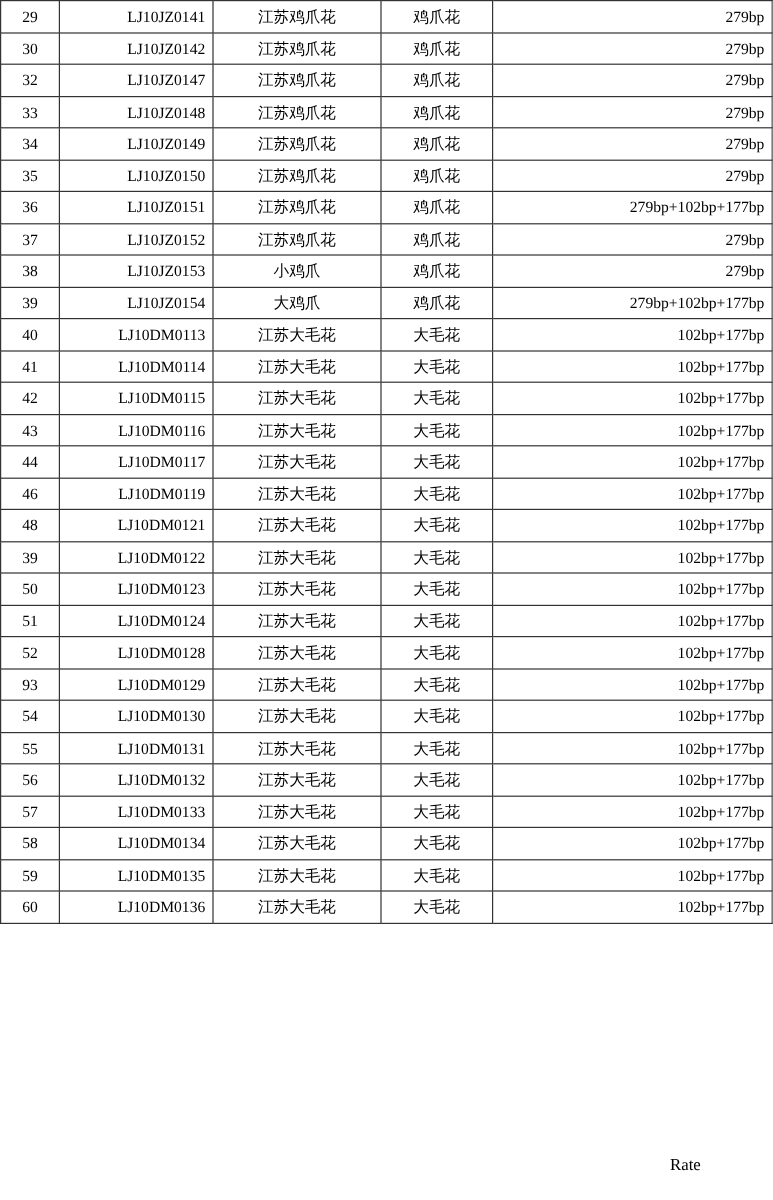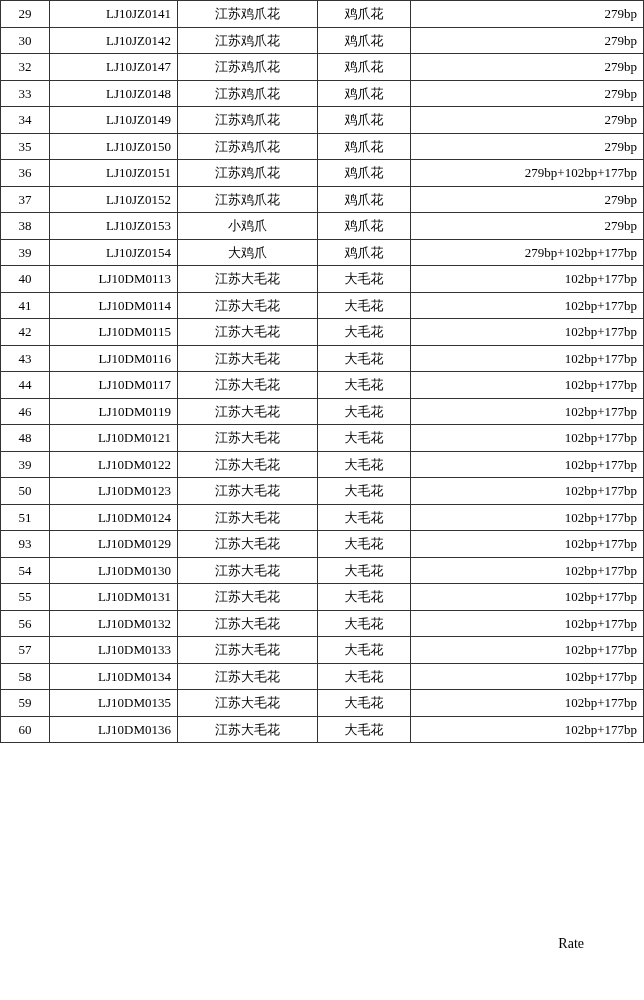--- a/index.html
+++ b/index.html
@@ -188,20 +188,27 @@
         <td>102bp+177bp</td>
       </tr>
       <tr>
         <td>51</td>
         <td>LJ10DM0124</td>
         <td>江苏大毛花</td>
         <td>大毛花</td>
         <td>102bp+177bp</td>
       </tr>
       <tr>
+        <td>52</td>
+        <td>LJ10DM0128</td>
+        <td>江苏大毛花</td>
+        <td>大毛花</td>
+        <td>102bp+177bp</td>
+      </tr>
+      <tr>
         <td>93</td>
         <td>LJ10DM0129</td>
         <td>江苏大毛花</td>
         <td>大毛花</td>
         <td>102bp+177bp</td>
       </tr>
       <tr>
         <td>54</td>
         <td>LJ10DM0130</td>
         <td>江苏大毛花</td>
@@ -246,13 +253,13 @@
       <tr>
         <td>60</td>
         <td>LJ10DM0136</td>
         <td>江苏大毛花</td>
         <td>大毛花</td>
         <td>102bp+177bp</td>
       </tr>
     </tbody>
 </table>
 
-<div style="position:absolute; bottom: 48px; right: 60px; font-size:14px;">Rate</div>
+<div style="position:absolute; bottom: 20px; right: 60px; font-size:14px;">Rate</div>
 
 </body></html>

